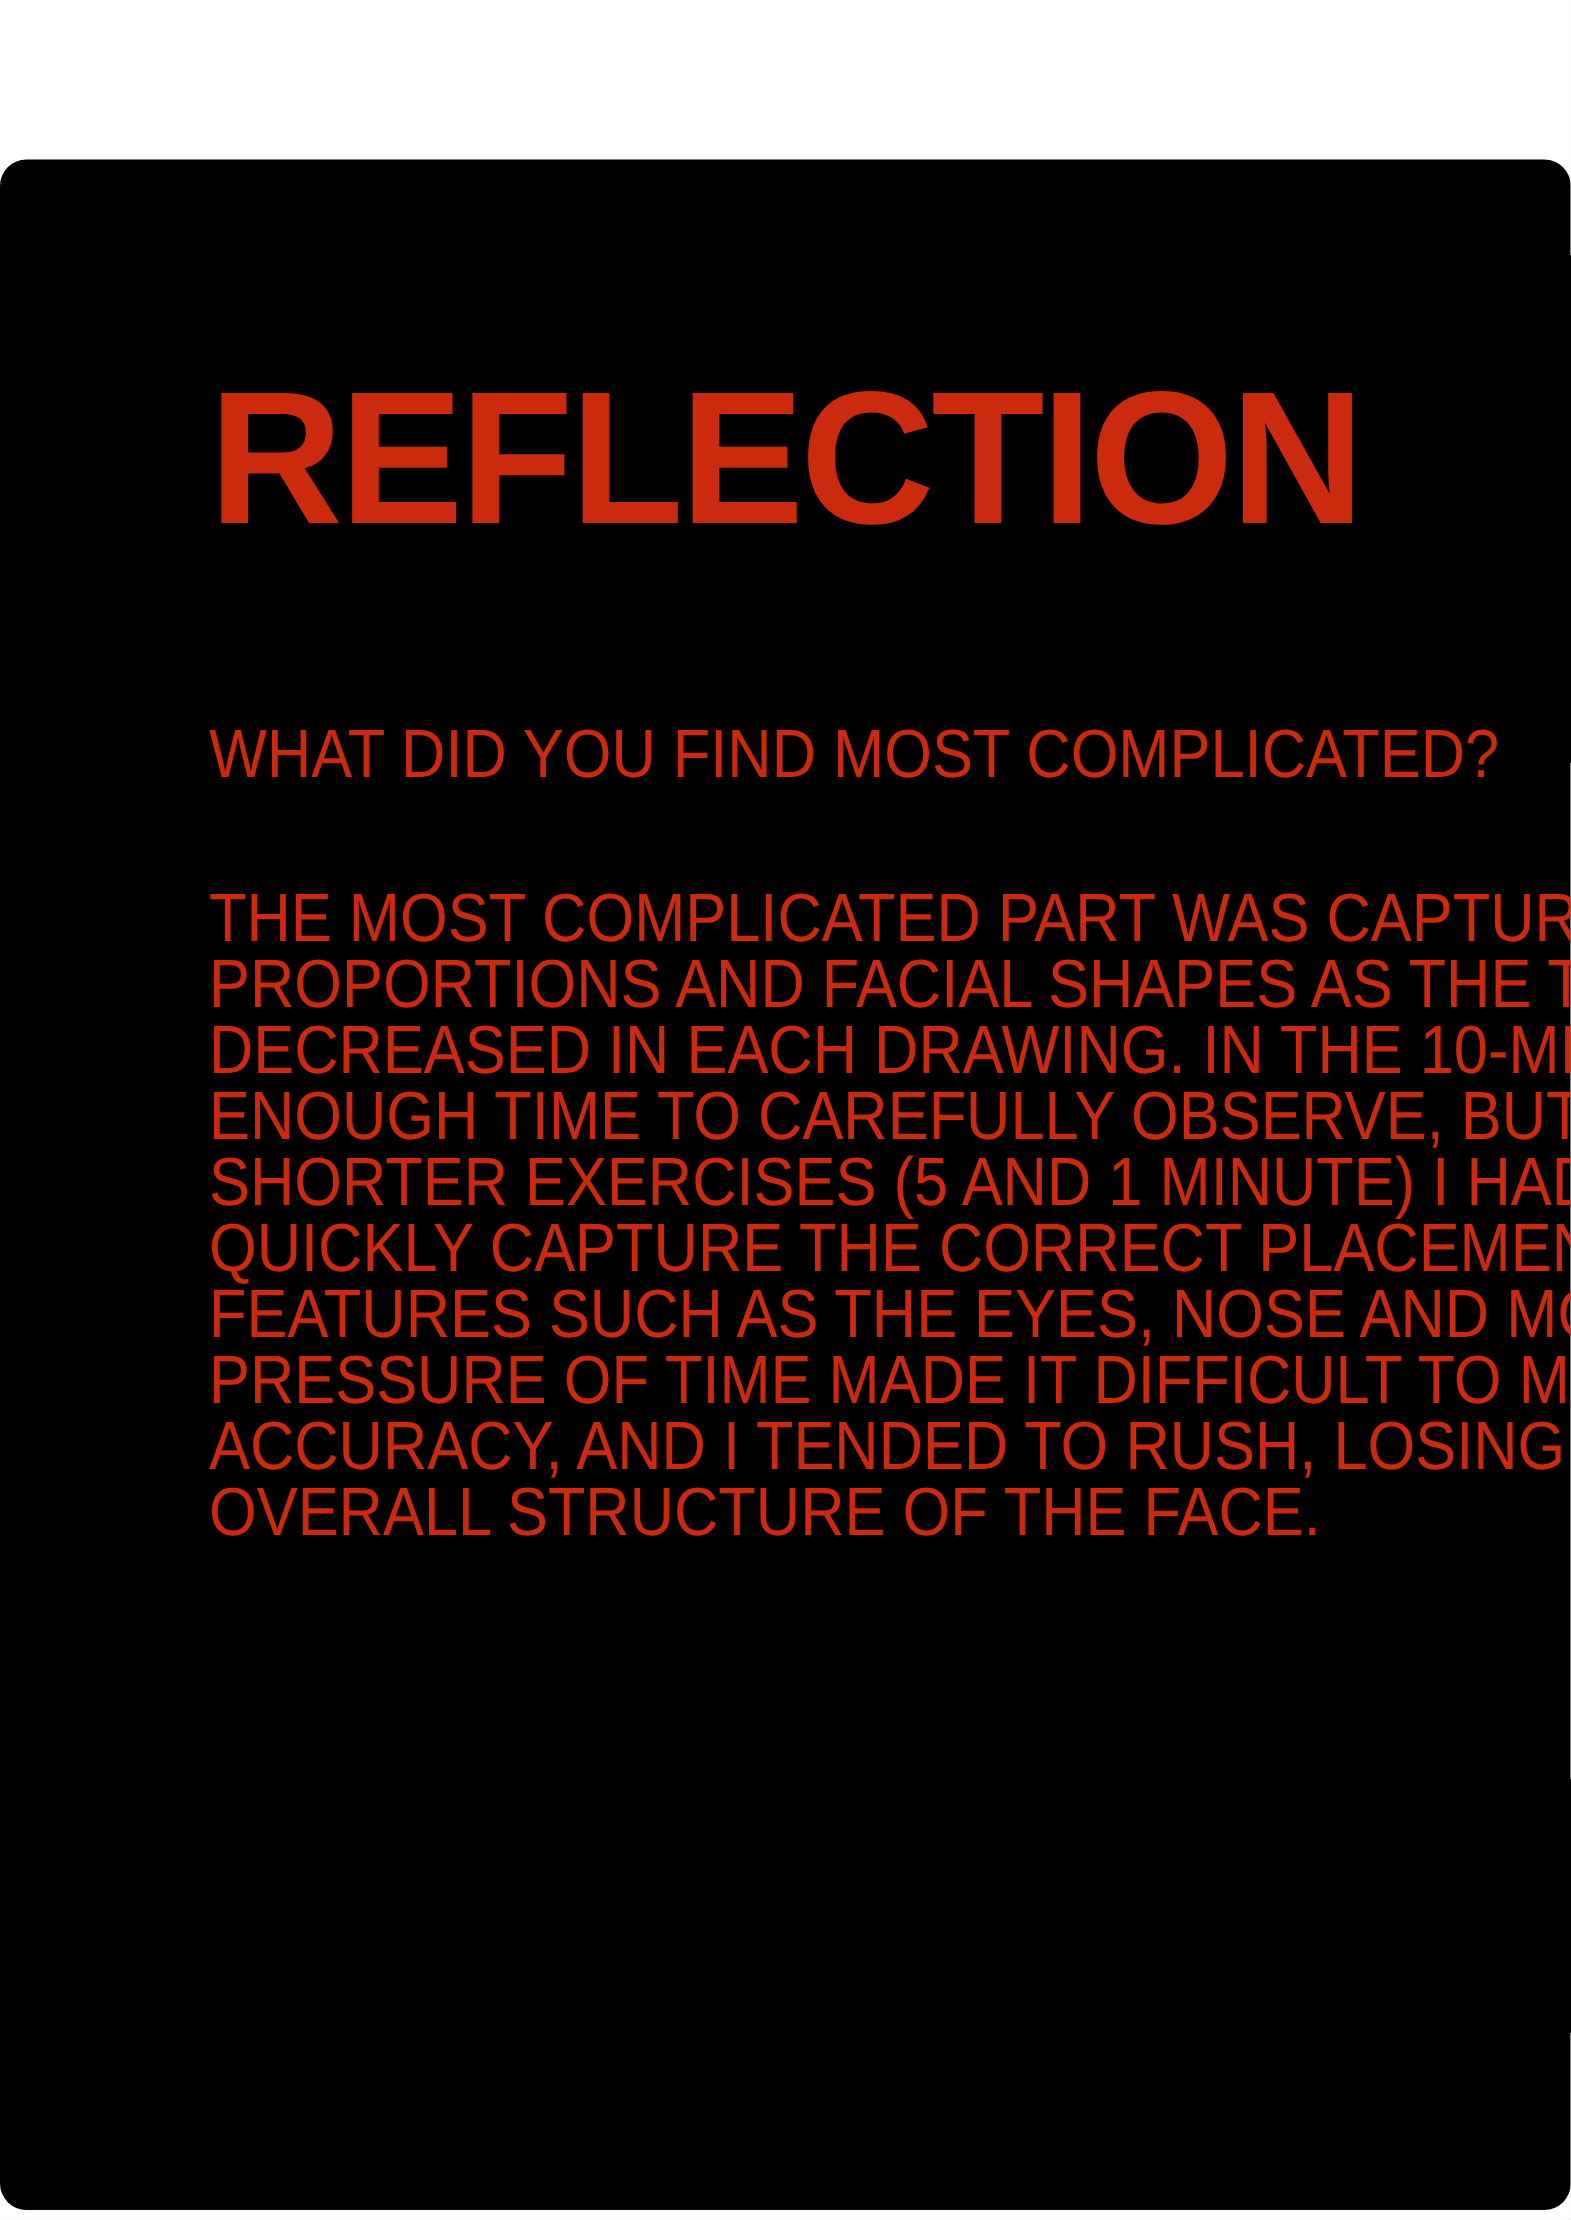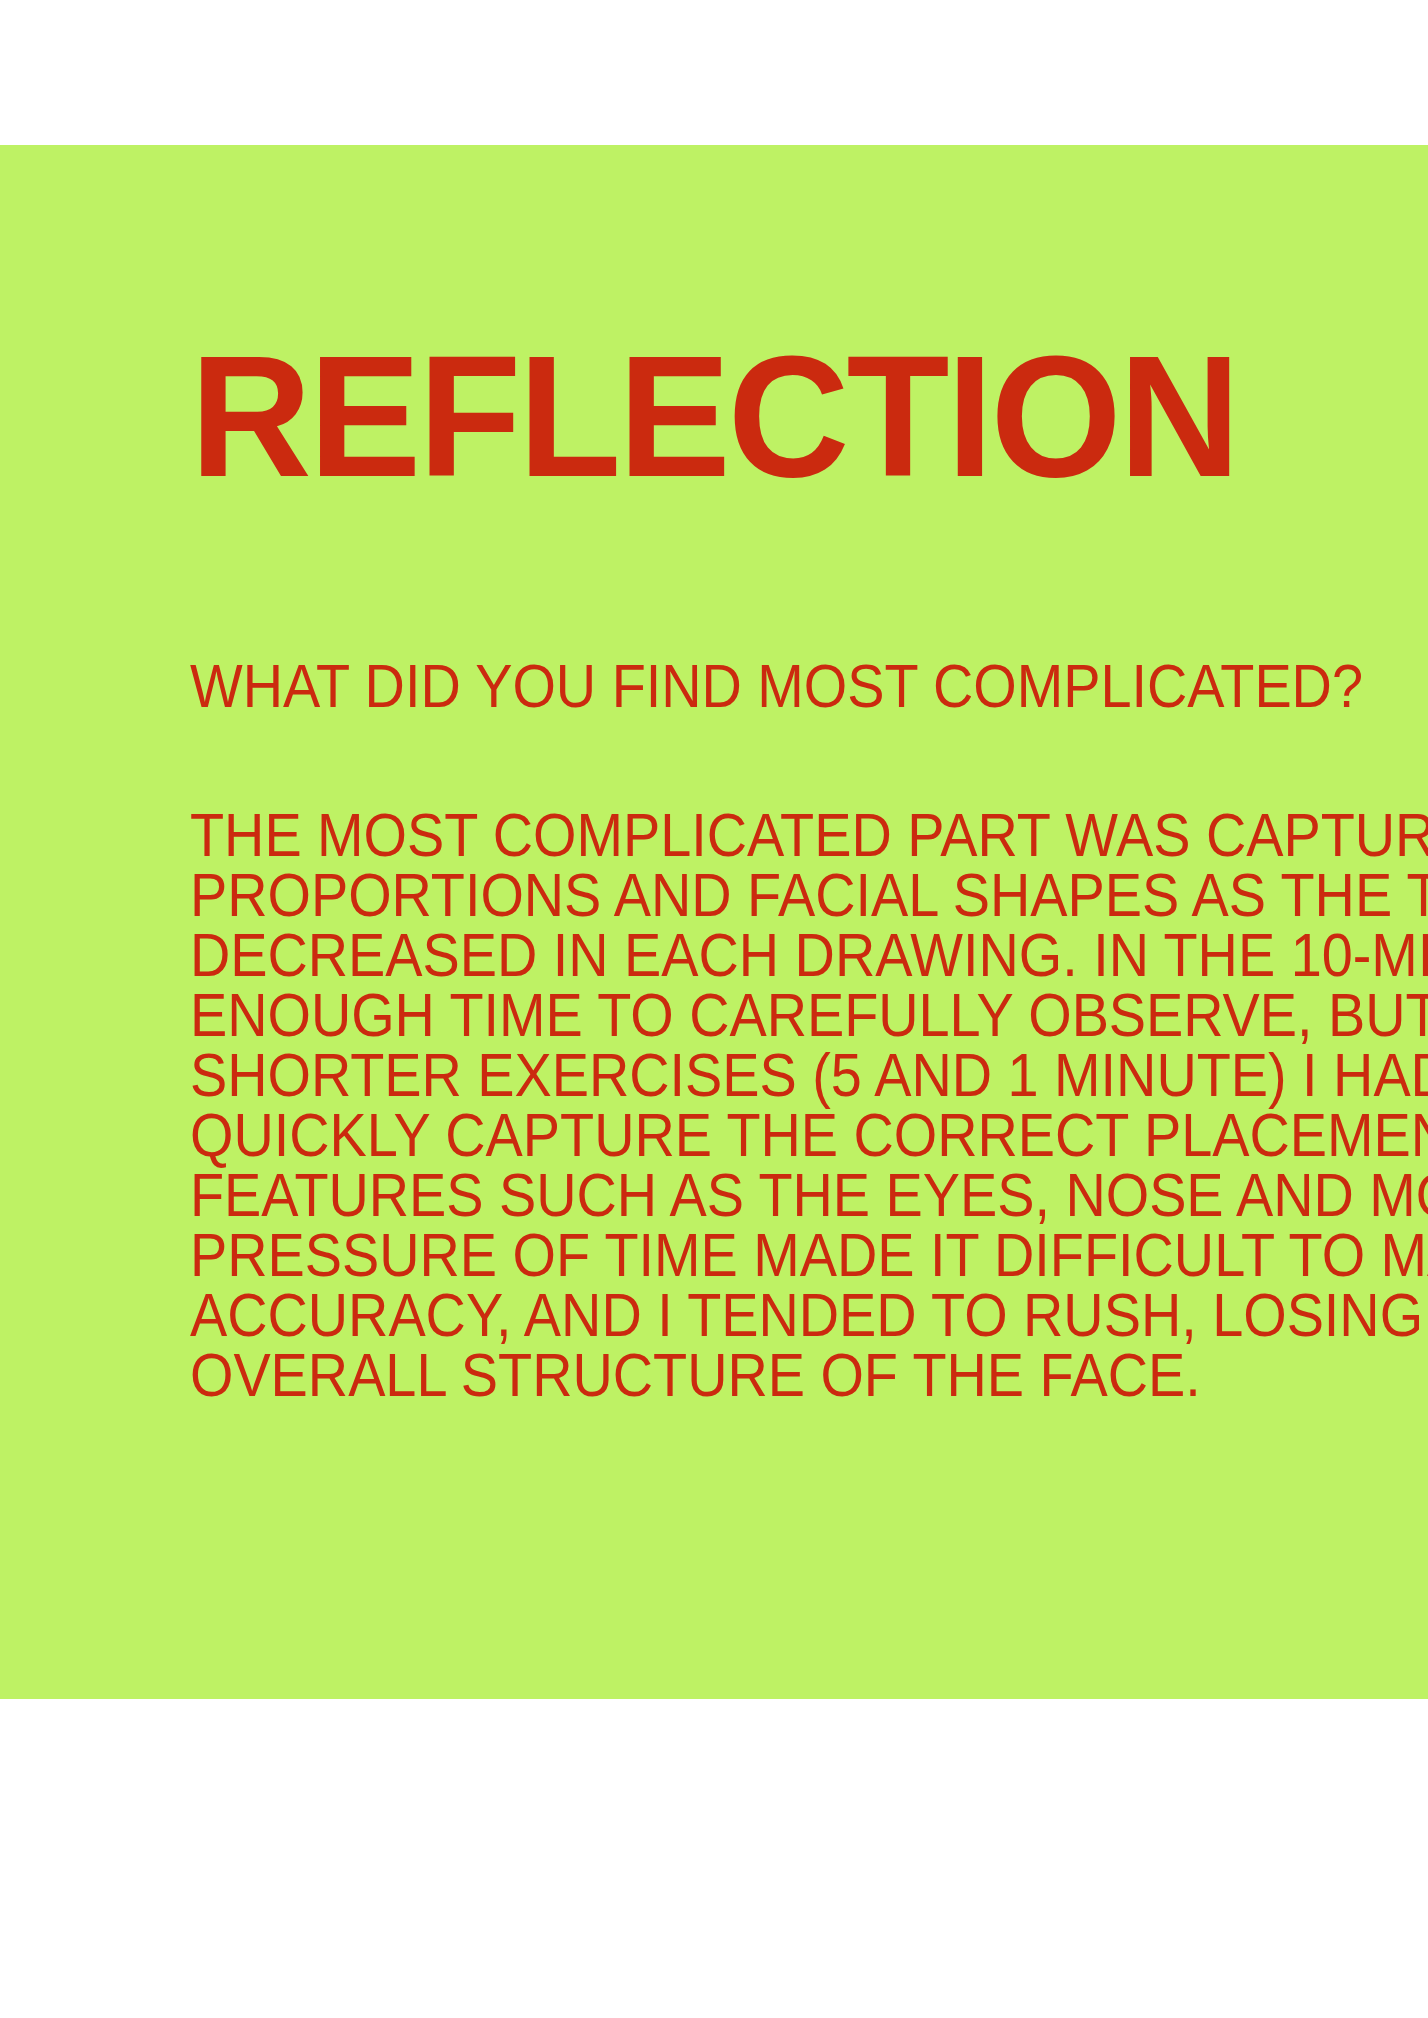--- a/index.html
+++ b/index.html
@@ -21,23 +21,24 @@
     background: #ffffff;
     overflow: hidden;
   }
 
   
   #panel {
     position: absolute;
     left: 0;
     top: 145px;
     width: 1428px;
-    height: 1554px;
-    background: #bef264;
+    height: 1864px;
+    background: #000000;
     overflow: hidden;
+    border-radius: 24px;
   }
 
   
   #content {
     position: absolute;
     left: 190px;
     top: 0;
     width: 2600px;
     height: 1730px;
   }

